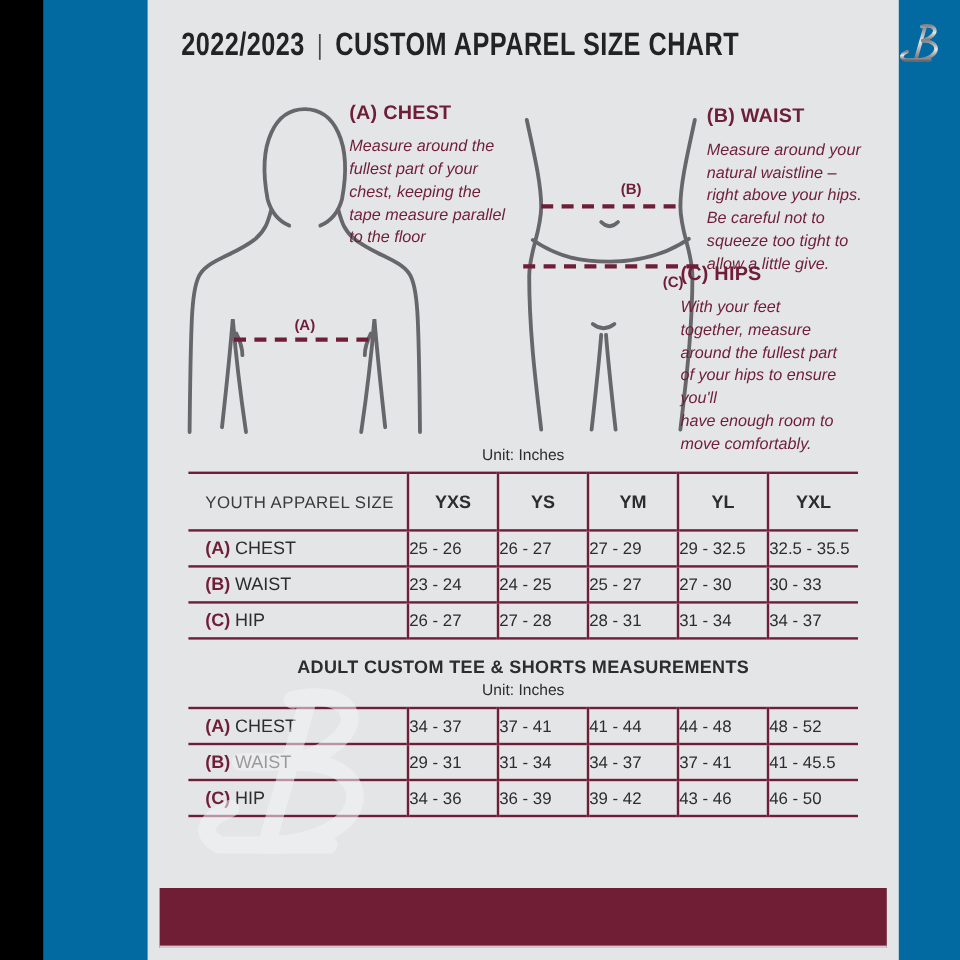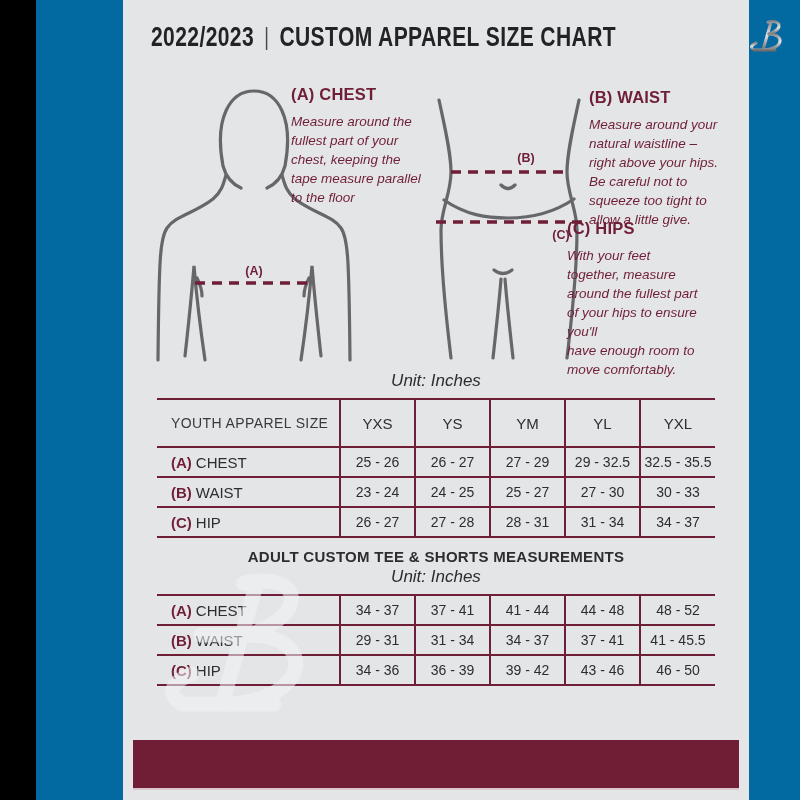--- a/index.html
+++ b/index.html
@@ -53,36 +53,36 @@
   #figure-left   { left: 20px;  top: 78px; }
   #figure-center { left: 308px; top: 98px; }
   .body-line { fill: none; stroke: #67676b; stroke-width: 3.2; stroke-linecap: round; }
   .dash-line { fill: none; stroke: #6f1e37; stroke-width: 3.4; stroke-dasharray: 10 7; }
 
   
   .measure-section { position: absolute; left: 0; width: 100%; }
   #youth-section { top: 369px; }
   #adult-section { top: 548px; }
   .tbl-title { text-align: center; font-size: 15px; font-weight: 700; color: #2d2d2f; letter-spacing: .3px; }
-  .tbl-unit  { text-align: center; font-size: 17px; font-style: italic; color: #2d2d2f; margin-top: 2px; }
+  .tbl-unit  { text-align: center; font-size: 13px; color: #2d2d2f; margin-top: 2px; }
   table.size-table {
     width: 558px; margin: 7px auto 0; border-collapse: collapse; table-layout: fixed;
     border-bottom: 2px solid #6f1e37;
   }
   .size-table col.c-first { width: 183px; }
   .size-table tr { border-top: 2px solid #6f1e37; }
   .size-table th + th, .size-table td + td { border-left: 2px solid #6f1e37; }
   .size-table th.size-head {
-    height: 32px; font-size: 15px; font-weight: 400; color: #2d2d2f; text-align: center;
+    height: 32px; font-size: 15px; font-weight: 700; color: #2d2d2f; text-align: center;
   }
   .size-table th.row-head {
     height: 48px; text-align: left; padding-left: 14px;
     font-weight: 400; font-size: 14px; letter-spacing: .4px; color: #3a3a3c;
   }
-  .size-table td { height: 30px; text-align: center; font-size: 14px; color: #2d2d2f; }
+  .size-table td { height: 30px; text-align: left; font-size: 14px; color: #2d2d2f; }
   .size-table td.row-label { text-align: left; padding-left: 14px; font-size: 15px; }
   .code { color: #6f1e37; font-weight: 700; margin-right: 4px; }
 
   
   .footer-bar {
     position: absolute; left: 10px; right: 10px; top: 740px; height: 50px;
     background: #6f1e36; border-bottom: 2px solid #d9c6cd;
   }
   .watermark { position: absolute; left: 30px; top: 552px; opacity: .55; }
   .watermark path { stroke: #f4f4f6; fill: none; stroke-width: 3.4; stroke-linecap: round; }

